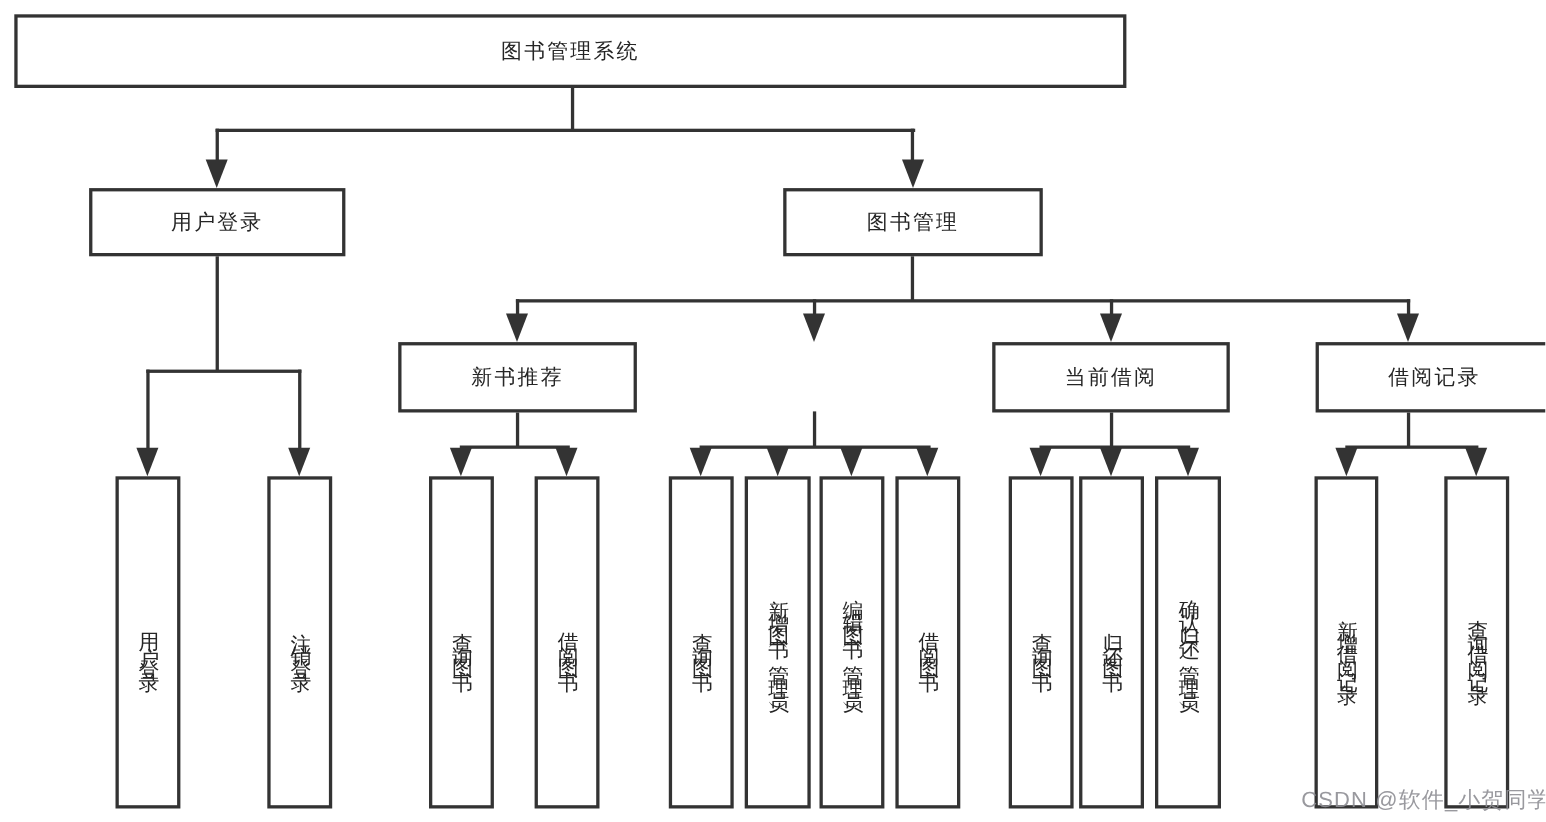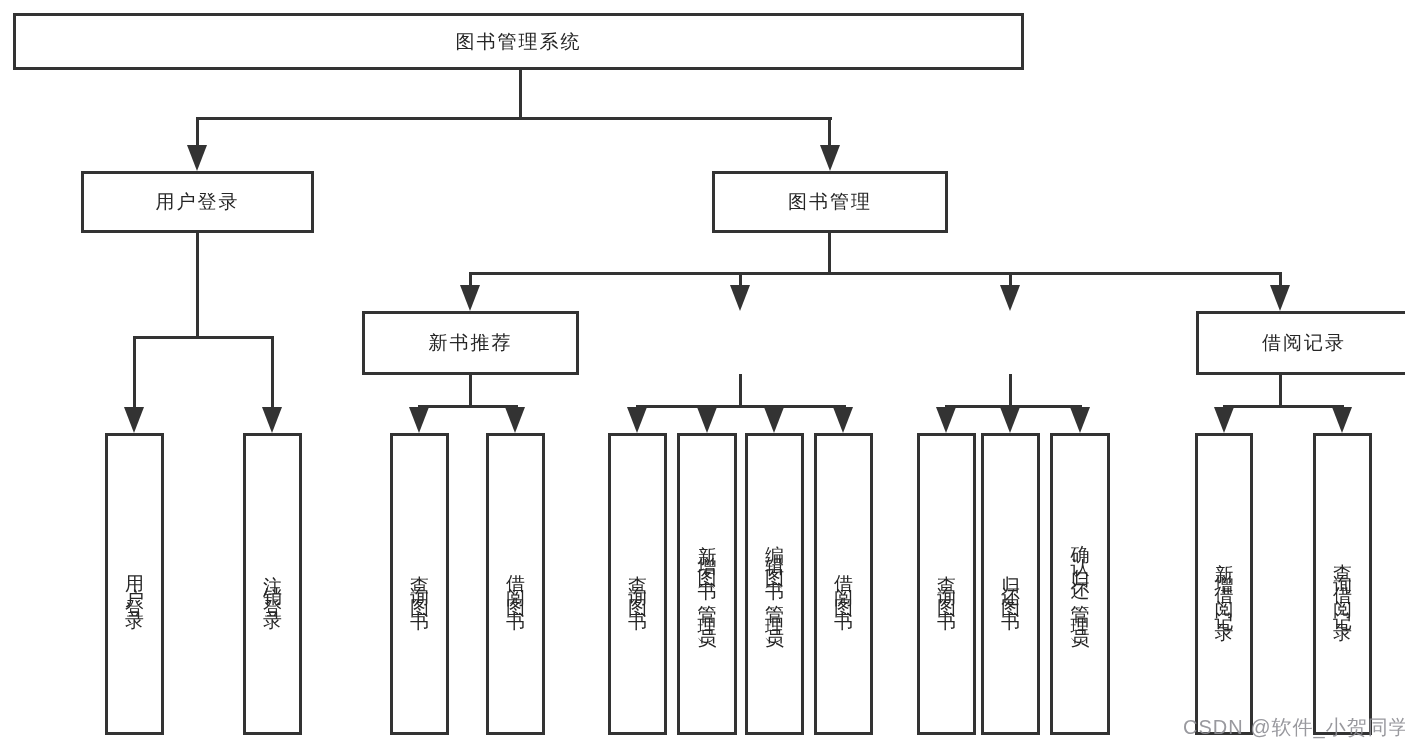--- a/index.html
+++ b/index.html
@@ -77,26 +77,27 @@
   <div class="h" style="left:945px;top:405px;width:137px;"></div>
   <div class="a" style="left:936px;top:407px;"></div>
   <div class="a" style="left:1000px;top:407px;"></div>
   <div class="a" style="left:1070px;top:407px;"></div>
 
   <div class="v" style="left:1279px;top:374px;height:33px;"></div>
   <div class="h" style="left:1223px;top:405px;width:121px;"></div>
   <div class="a" style="left:1214px;top:407px;"></div>
   <div class="a" style="left:1332px;top:407px;"></div>
 
-  <div class="node" style="left:13px;top:13px;width:1011px;height:57px;">图书管理系统</div>
+  <div class="node" style="left:13px;top:13px;width:1011px;height:67px;">图书管理系统</div>
 
   <div class="node" style="left:81px;top:171px;width:233px;height:62px;">用户登录</div>
   <div class="node" style="left:712px;top:171px;width:236px;height:62px;">图书管理</div>
 
   <div class="node" style="left:362px;top:311px;width:217px;height:64px;">新书推荐</div>
+  <div class="node" style="left:902px;top:311px;width:216px;height:64px;">当前借阅</div>
   <div class="node" style="left:1196px;top:311px;width:216px;height:64px;">借阅记录</div>
 
   <div class="leaf" style="left:105px;top:433px;width:59px;height:302px;">用户登录</div>
   <div class="leaf" style="left:243px;top:433px;width:59px;height:302px;">注销登录</div>
 
   <div class="leaf" style="left:390px;top:433px;width:59px;height:302px;">查询图书</div>
   <div class="leaf" style="left:486px;top:433px;width:59px;height:302px;">借阅图书</div>
 
   <div class="leaf" style="left:608px;top:433px;width:59px;height:302px;">查询图书</div>
   <div class="leaf" style="left:677px;top:433px;width:60px;height:302px;">新增图书（管理员）</div>

